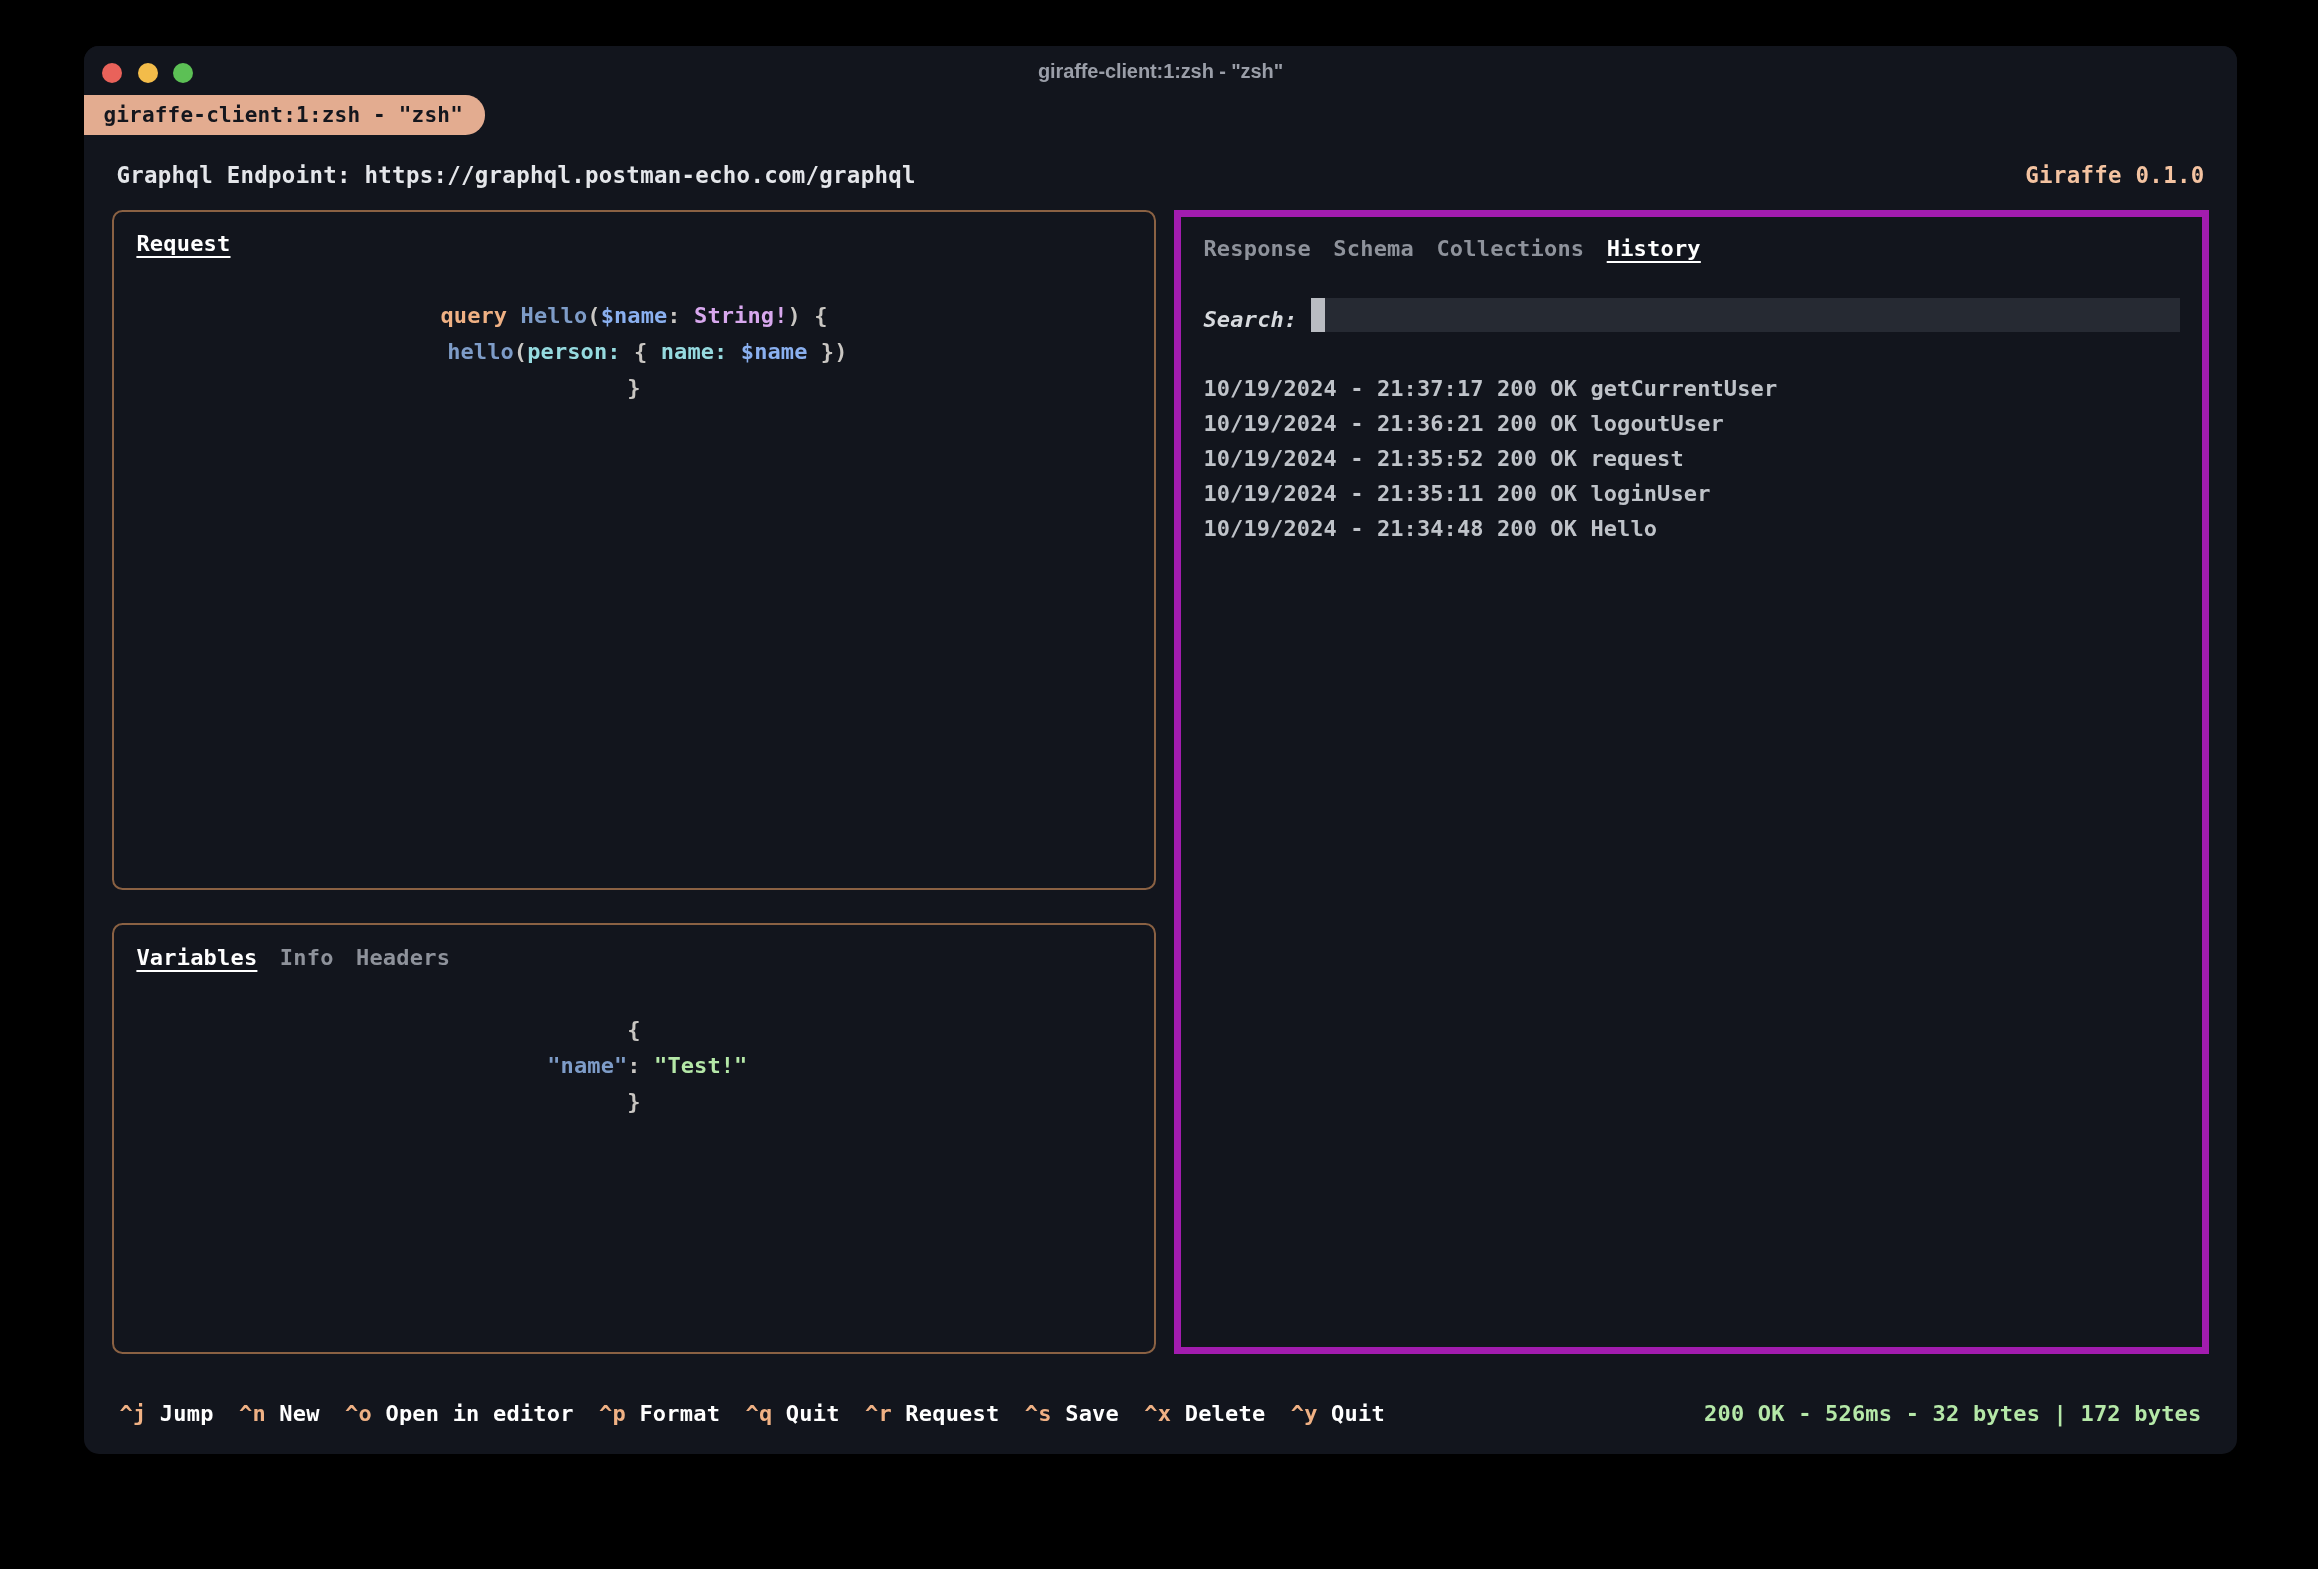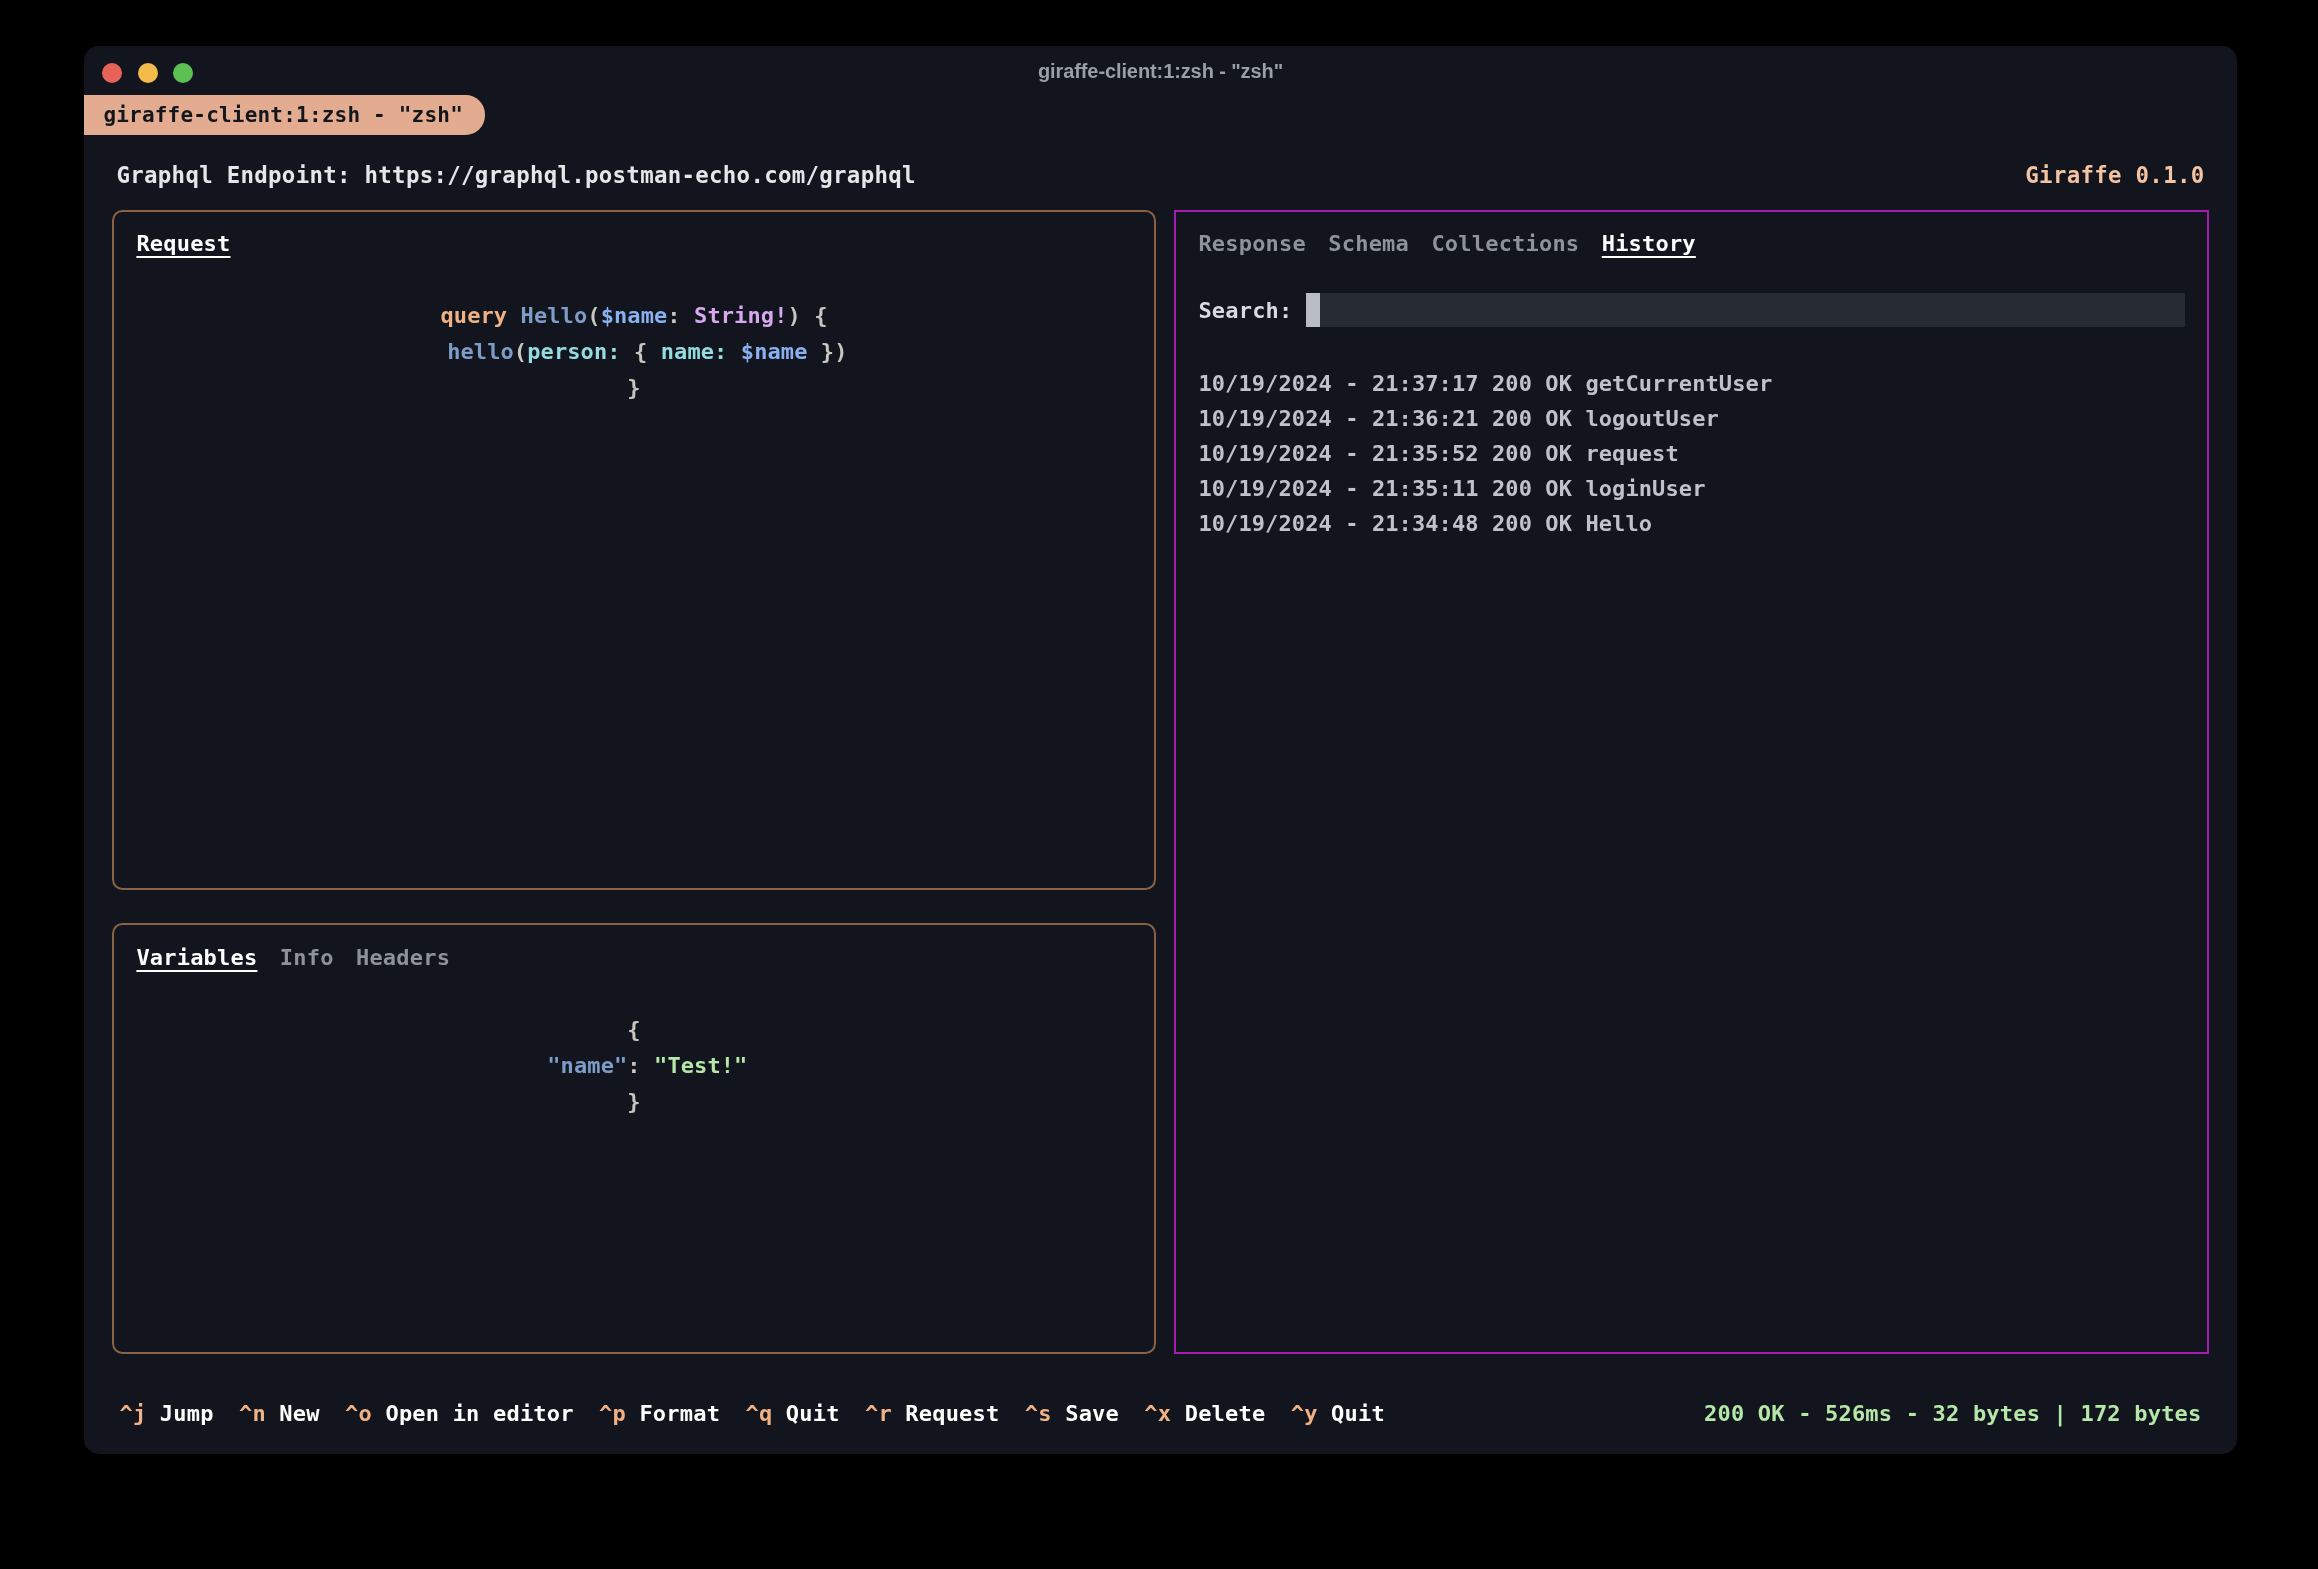--- a/index.html
+++ b/index.html
@@ -86,21 +86,21 @@
   .col-right { flex: 1; }
 
   .panel-dim {
     border: 2.2px solid #8a6143;
     border-radius: 10.5px;
     background: #12151d;
     padding: 19.4px 22.4px;
     position: relative;
   }
   .panel-focus {
-    border: 2px solid #a21caf;
+    border: 7px solid #a21caf;
     background: #12151d;
     padding: 19.4px 22.4px;
     height: 100%;
     position: relative;
   }
 
   .panel-req  { height: 681px; }
   .panel-vars { height: 431px; }
 
   
@@ -133,22 +133,23 @@
   .t-var    { color: #8ab0f0; }
   .t-type   { color: #d8a8ee; }
   .t-field  { color: #7e9cc8; }
   .t-arg    { color: #96dbe0; }
   .t-punc   { color: #c9c6c2; }
   .t-key    { color: #7e9cc8; }
   .t-str    { color: #b5e8a8; }
 
   
   .search-row {
-    display: flex; align-items: center; gap: 13.5px;
+    display: flex; align-items: flex-end; gap: 13.5px;
     margin-top: 37px;
+    font-style: italic;
   }
   .search-label {
     font-size: 22px; font-weight: bold; color: #d7dade;
     letter-spacing: 0.2px;
   }
   .search-input {
     flex: 1;
     height: 34px;
     background: #262a33;
     position: relative;

